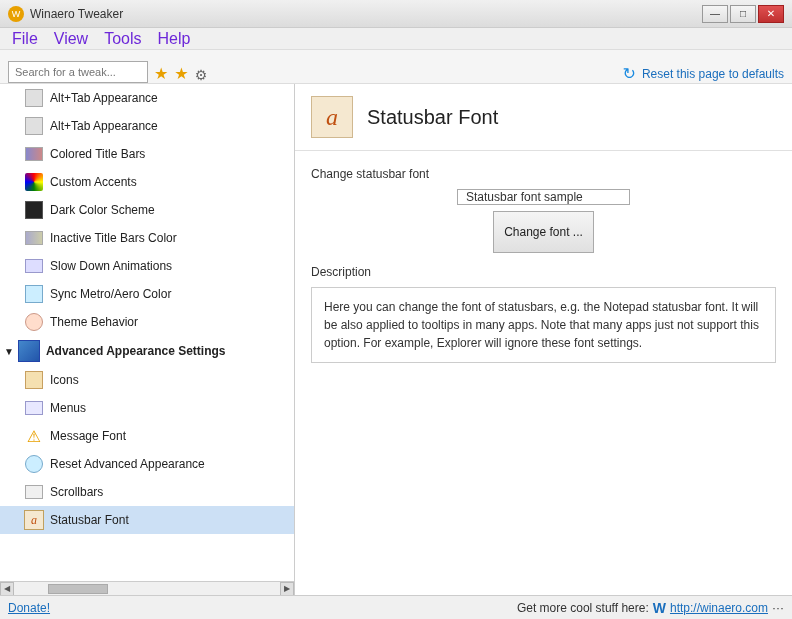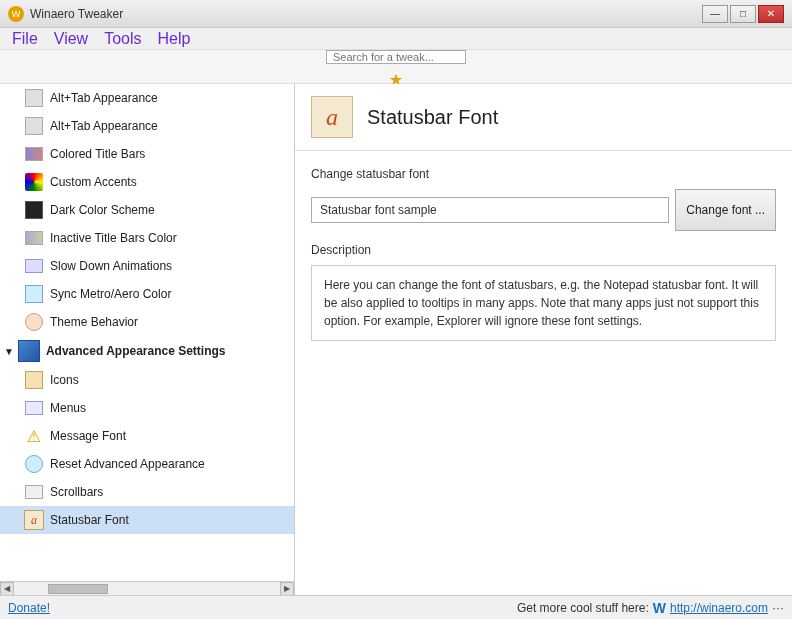--- a/index.html
+++ b/index.html
@@ -80,25 +80,24 @@
       cursor: pointer;
       color: #6d28d9;
       font-size: 16px;
     }
 
     
     .toolbar {
       background: #f5f5f5;
       height: 34px;
       display: flex;
-      align-items: center;
+      align-items: flex-end;
       padding: 0 8px;
       gap: 6px;
       border-bottom: 1px solid #ddd;
-      flex-direction: column;
     }
     .search-box {
       width: 140px;
       height: 22px;
       border: 1px solid #aaa;
       padding: 0 6px;
       font-size: 11px;
       color: #999;
       background: white;
     }
@@ -264,20 +263,21 @@
     .section-label {
       font-size: 12px;
       color: #333;
       margin-bottom: 8px;
     }
     .font-input-row {
       display: flex;
       gap: 6px;
       margin-bottom: 12px;
       align-items: center;
+      flex-direction: column;
     }
     .font-sample-input {
       flex: 1;
       height: 26px;
       border: 1px solid #aaa;
       padding: 0 8px;
       font-size: 12px;
       background: white;
       color: #333;
     }

